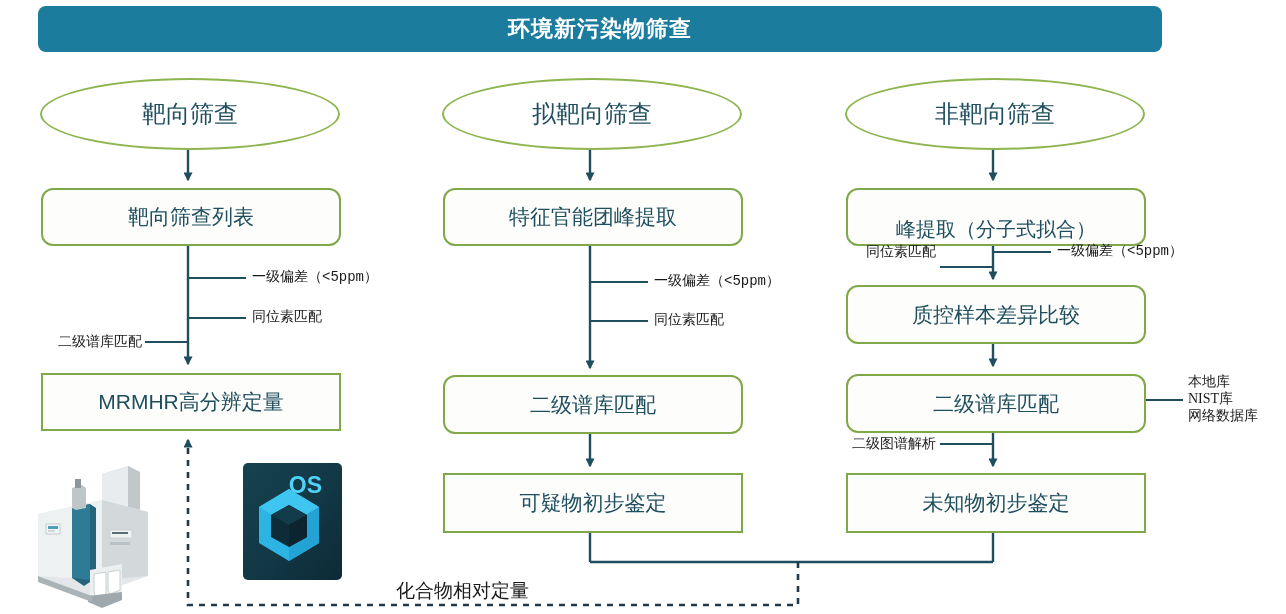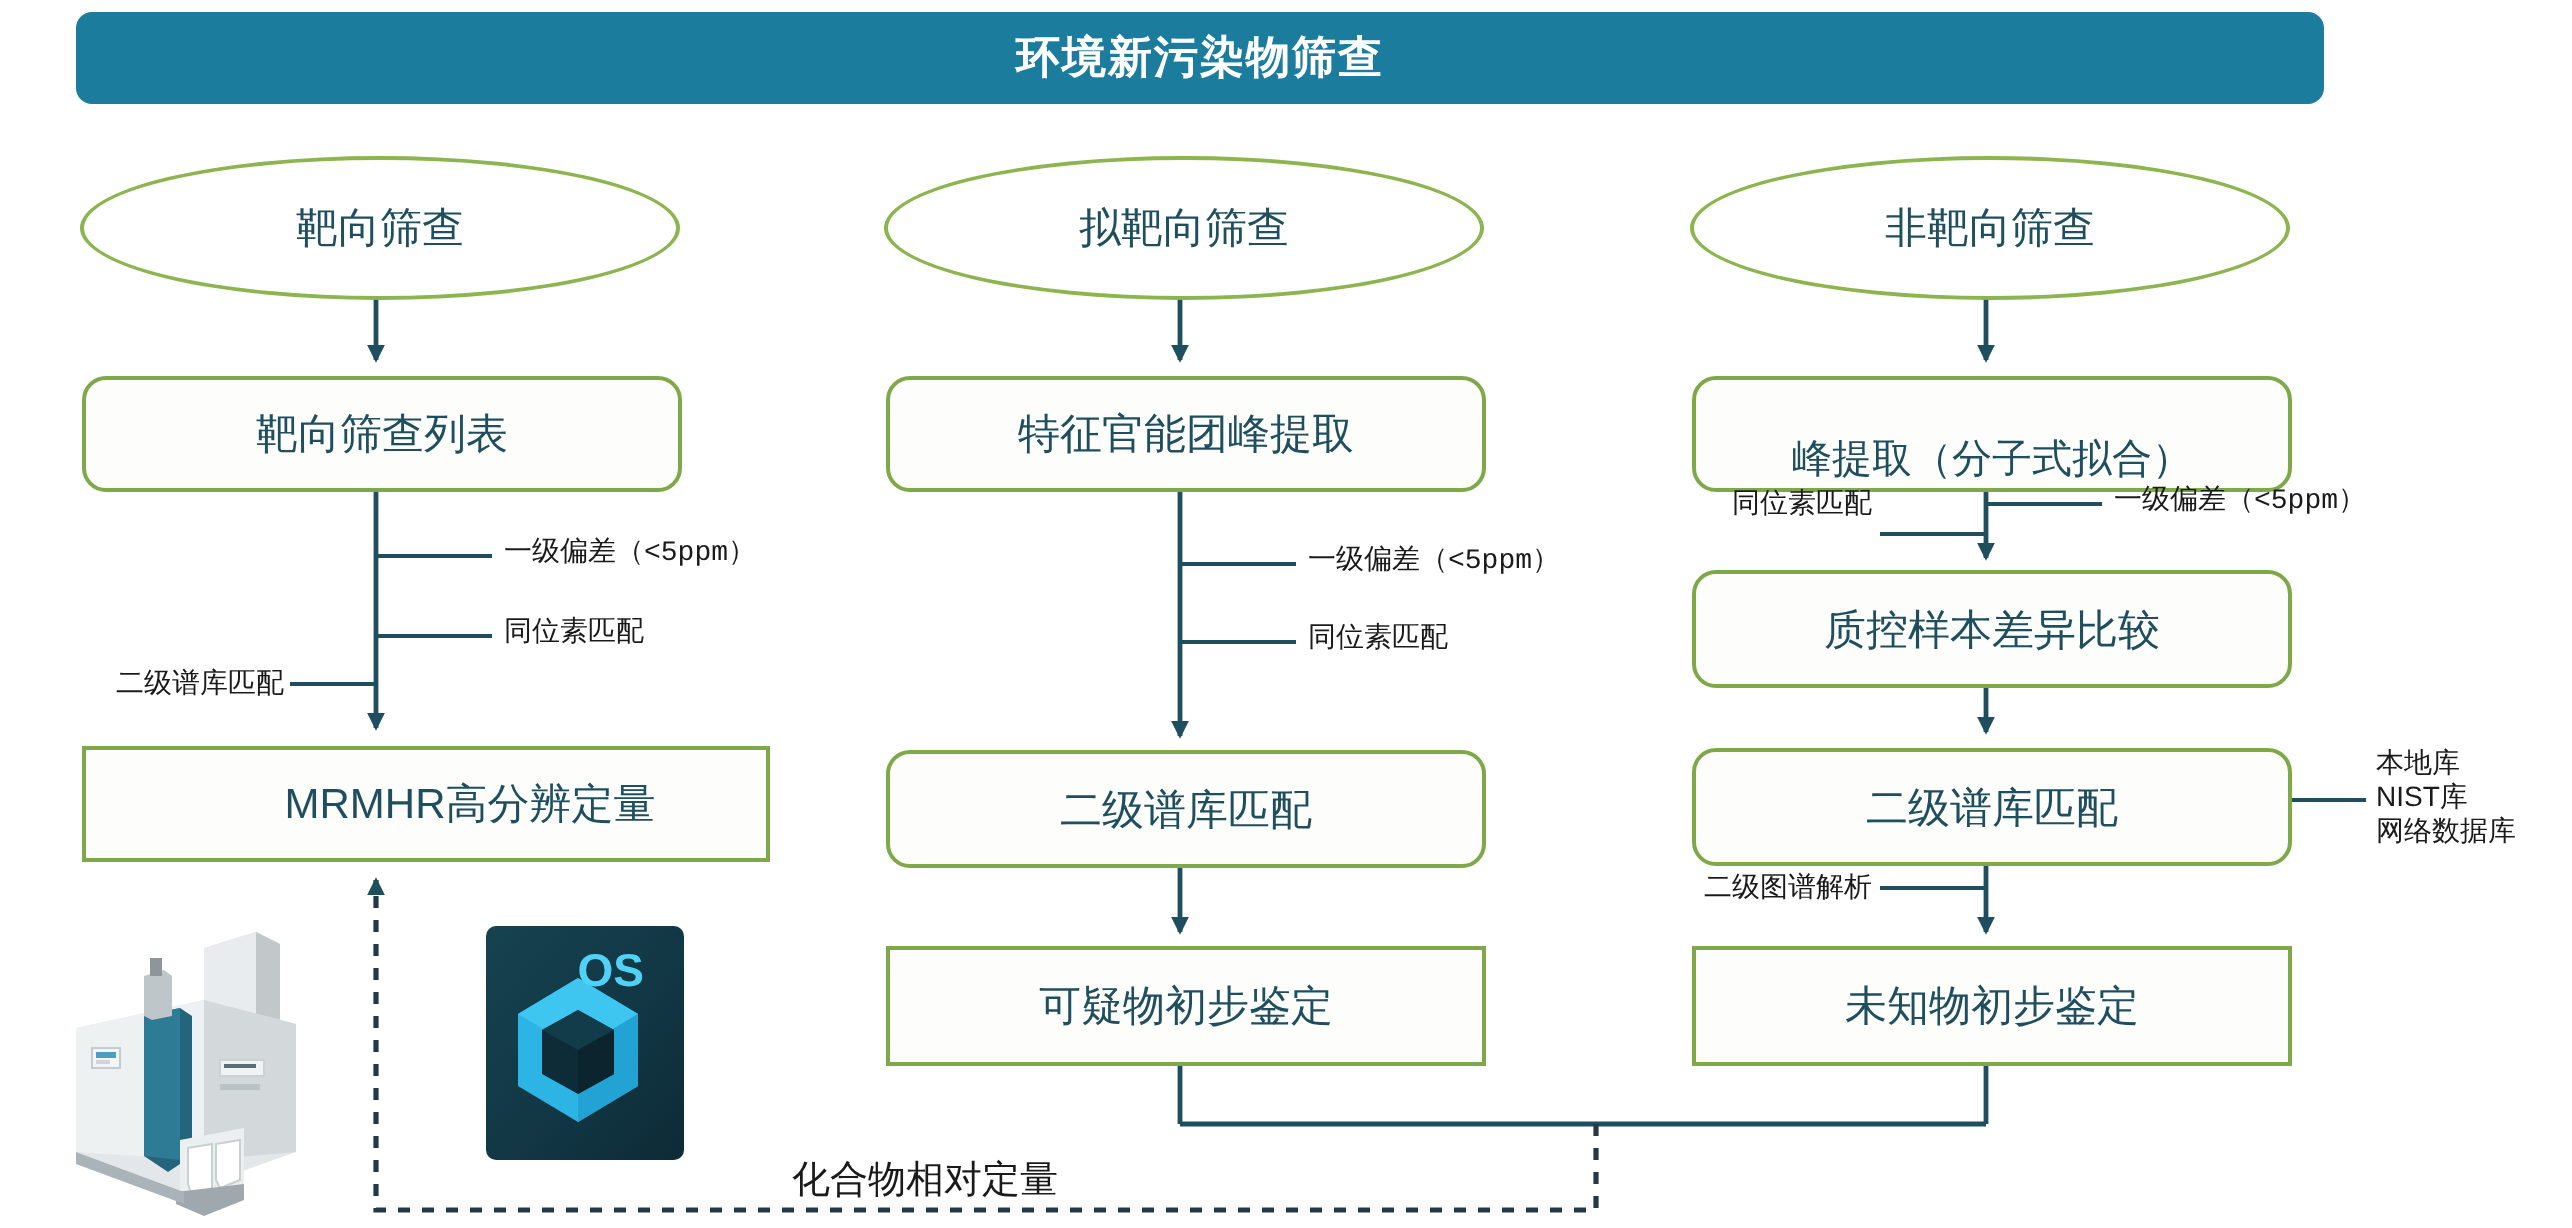--- a/index.html
+++ b/index.html
@@ -18,40 +18,40 @@
   }
 
   
   #wires{position:absolute;left:0;top:0;width:1286px;height:614px;}
 
   
   .ellipse{
     position:absolute;border:2px solid #8cb44f;border-radius:50%;
     background:#ffffff;
     display:flex;align-items:center;justify-content:center;
-    color:#1f4e5e;font-size:21px;
+    color:#1f4e5e;font-size:24px;
   }
 
   
   .box{
     position:absolute;border:2px solid #7fa949;background:#fdfdfb;
     display:flex;align-items:center;justify-content:center;
     color:#1f4e5e;font-size:21px;
   }
   .box.round{border-radius:12px;}
   .box.square{border-radius:0;}
 
   
   .edge-label{
     position:absolute;color:#1a1a1a;font-size:14px;white-space:nowrap;
     line-height:16px;
   }
   .edge-label.lbl-right{text-align:left;font-family:Liberation Mono, monospace;}
   .edge-label.lbl-left{text-align:right;}
-  .edge-label.multi{line-height:17px;}
+  .edge-label.multi{line-height:17px;font-family:Liberation Serif, serif;}
 
   
   .instrument{position:absolute;left:28px;top:452px;width:126px;height:158px;}
 
   
   .os-logo{
     position:absolute;left:243px;top:463px;width:99px;height:117px;
     overflow:hidden;
   }
 </style>
@@ -107,21 +107,21 @@
   </svg>
 
   <div class="ellipse" style="left:40px;top:78px;width:296px;height:68px;">
     <span>靶向筛查</span>
   </div>
 
   <div class="box round" style="left:41px;top:188px;width:296px;height:54px;">
     <span>靶向筛查列表</span>
   </div>
 
-  <div class="box square" style="left:41px;top:373px;width:296px;height:54px;padding-left:44px;">
+  <div class="box square" style="left:41px;top:373px;width:296px;height:54px;">
     <span>MRMHR高分辨定量</span>
   </div>
 
   <div class="edge-label lbl-right" style="left:252px;top:269px;">一级偏差（&lt;5ppm）</div>
   <div class="edge-label lbl-right" style="left:252px;top:309px;">同位素匹配</div>
   <div class="edge-label lbl-left" style="left:34px;top:333px;width:108px;">二级谱库匹配</div>
 
   <div class="ellipse" style="left:442px;top:78px;width:296px;height:68px;">
     <span>拟靶向筛查</span>
   </div>

